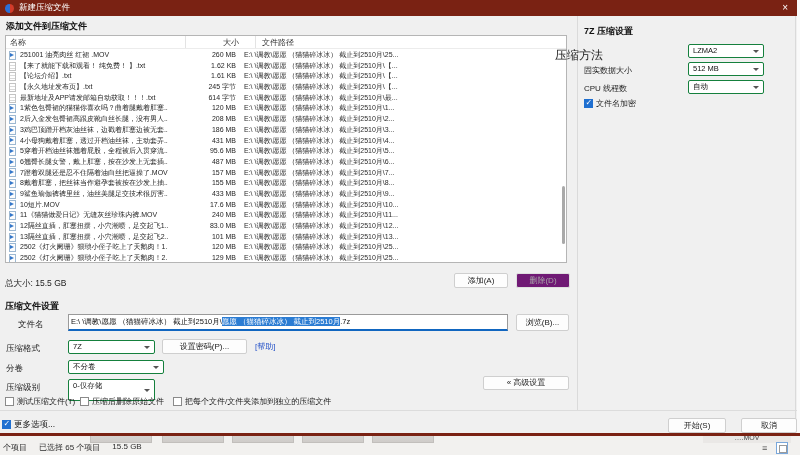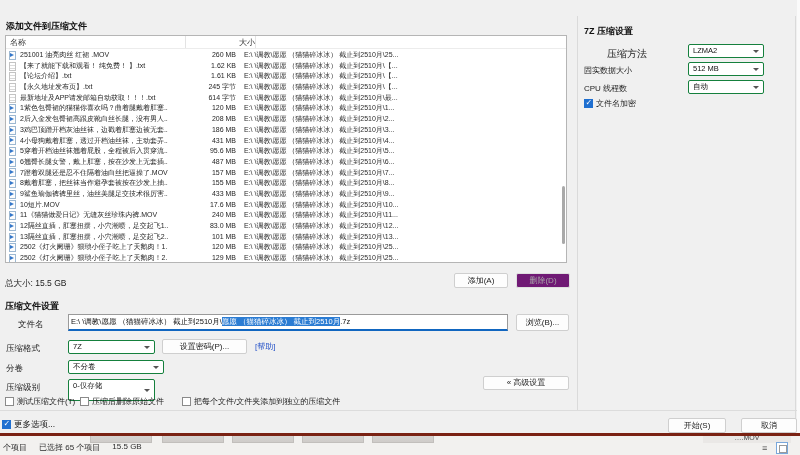--- a/index.html
+++ b/index.html
@@ -12,21 +12,21 @@
   .wtitle { margin-left:5px; font-size:8.5px; }
   .wclose { position:absolute; right:9px; top:0; height:16px; line-height:16px; font-size:10px; color:#fff; cursor:default; }
 
   .heading { position:absolute; font-size:9px; font-weight:bold; color:#111; }
   .lbl { position:absolute; font-size:8.5px; color:#1c1c1c; }
 
   
   .list { position:absolute; left:5px; top:35px; width:562px; height:228px; background:#fff; border:1px solid #b5b5b5; overflow:hidden; }
   .list-header { display:flex; height:13px; line-height:13px; font-size:8px; color:#333; border-bottom:1px solid #ececec; }
   .hname { width:180px; padding-left:4px; border-right:1px solid #e3e3e3; }
-  .hsize { width:70px; text-align:right; border-right:1px solid #e3e3e3; }
+  .hsize { width:70px; text-align:right; padding-right:16px; border-right:1px solid #e3e3e3; }
   .hpath { flex:1; padding-left:6px; }
   .list-body { position:absolute; left:0; top:14px; right:0; bottom:0; overflow:hidden; }
   .frow { display:flex; align-items:center; height:10.7px; line-height:10.7px; font-size:7px; color:#1f1f1f; white-space:nowrap; }
   .ficon { position:relative; flex:none; width:7px; height:9px; margin:0 4px 0 3px; background:#fdfdfd; border:1px solid #9db8d2; }
   .ficon.mov::after { content:""; position:absolute; left:0; top:1px; border-left:4px solid #3577c9; border-top:2.5px solid transparent; border-bottom:2.5px solid transparent; }
   .ficon.txt { border-color:#c3c3c3; background:repeating-linear-gradient(#ffffff 0 2px,#d9d9d9 2px 3px); }
   .fname { width:148px; overflow:hidden; }
   .fsize { flex:none; width:68px; text-align:right; overflow:hidden; }
   .fpath { flex:1; padding-left:8px; overflow:hidden; color:#2a2a2a; }
   .vscroll { position:absolute; right:1px; top:150px; width:3px; height:58px; background:#a9a9a9; border-radius:2px; }
@@ -83,41 +83,47 @@
   .viewgrid::after { content:""; position:absolute; left:2px; top:2px; width:6px; height:6px; border:1px solid #9a9a9a; }
 
   .pos-addhead { left:6px; top:20px; }
   .pos-total { left:5px; top:278px; font-size:8.5px; }
   .pos-sethead { left:5px; top:300px; }
   .pos-fname { left:6px; top:319px;margin-left:12px; }
   .pos-fmt { left:6px; top:343px; }
   .pos-vol { left:6px; top:363px; }
   .pos-lvl { left:6px; top:382px; }
   .pos-7zhead { left:584px; top:25px; }
-  .pos-method { left:607px; top:47px; font-size:10px; }
+  .pos-method { left:555px; top:47px; font-size:12px; }
   .pos-solid { left:584px; top:65px; font-size:8px; }
   .pos-cpu { left:584px; top:83px; font-size:8px; }
   .pos-enc { left:584px; top:98px; }
   .pos-cb1 { left:5px; top:396px; }
   .pos-cb2 { left:80px; top:396px; }
-  .pos-cb3 { left:182px; top:396px; }
+  .pos-cb3 { left:173px; top:396px; }
   .pos-more { left:2px; top:419px; font-size:8.5px; }
 </style>
 </head>
 <body>
 
 <div class="screen">
 
+  <div class="titlebar">
+    <span class="appicon"></span>
+    <span class="wtitle">新建压缩文件</span>
+    <span class="wclose">×</span>
+  </div>
 
   <div class="heading pos-addhead">添加文件到压缩文件</div>
 
   <div class="list">
     <div class="list-header">
       <span class="hname">名称</span>
       <span class="hsize">大小</span>
+      <span class="hpath">文件路径</span>
     </div>
     <div class="list-body">
         <div class="frow">
           <span class="ficon mov"></span>
           <span class="fname">251001 油亮肉丝 红裙 .MOV</span>
           <span class="fsize">260 MB</span>
           <span class="fpath">E:\ \调教\愿愿 （猫猫碎冰冰） 截止到2510月\25...</span>
         </div>
         <div class="frow">
           <span class="ficon txt"></span>

